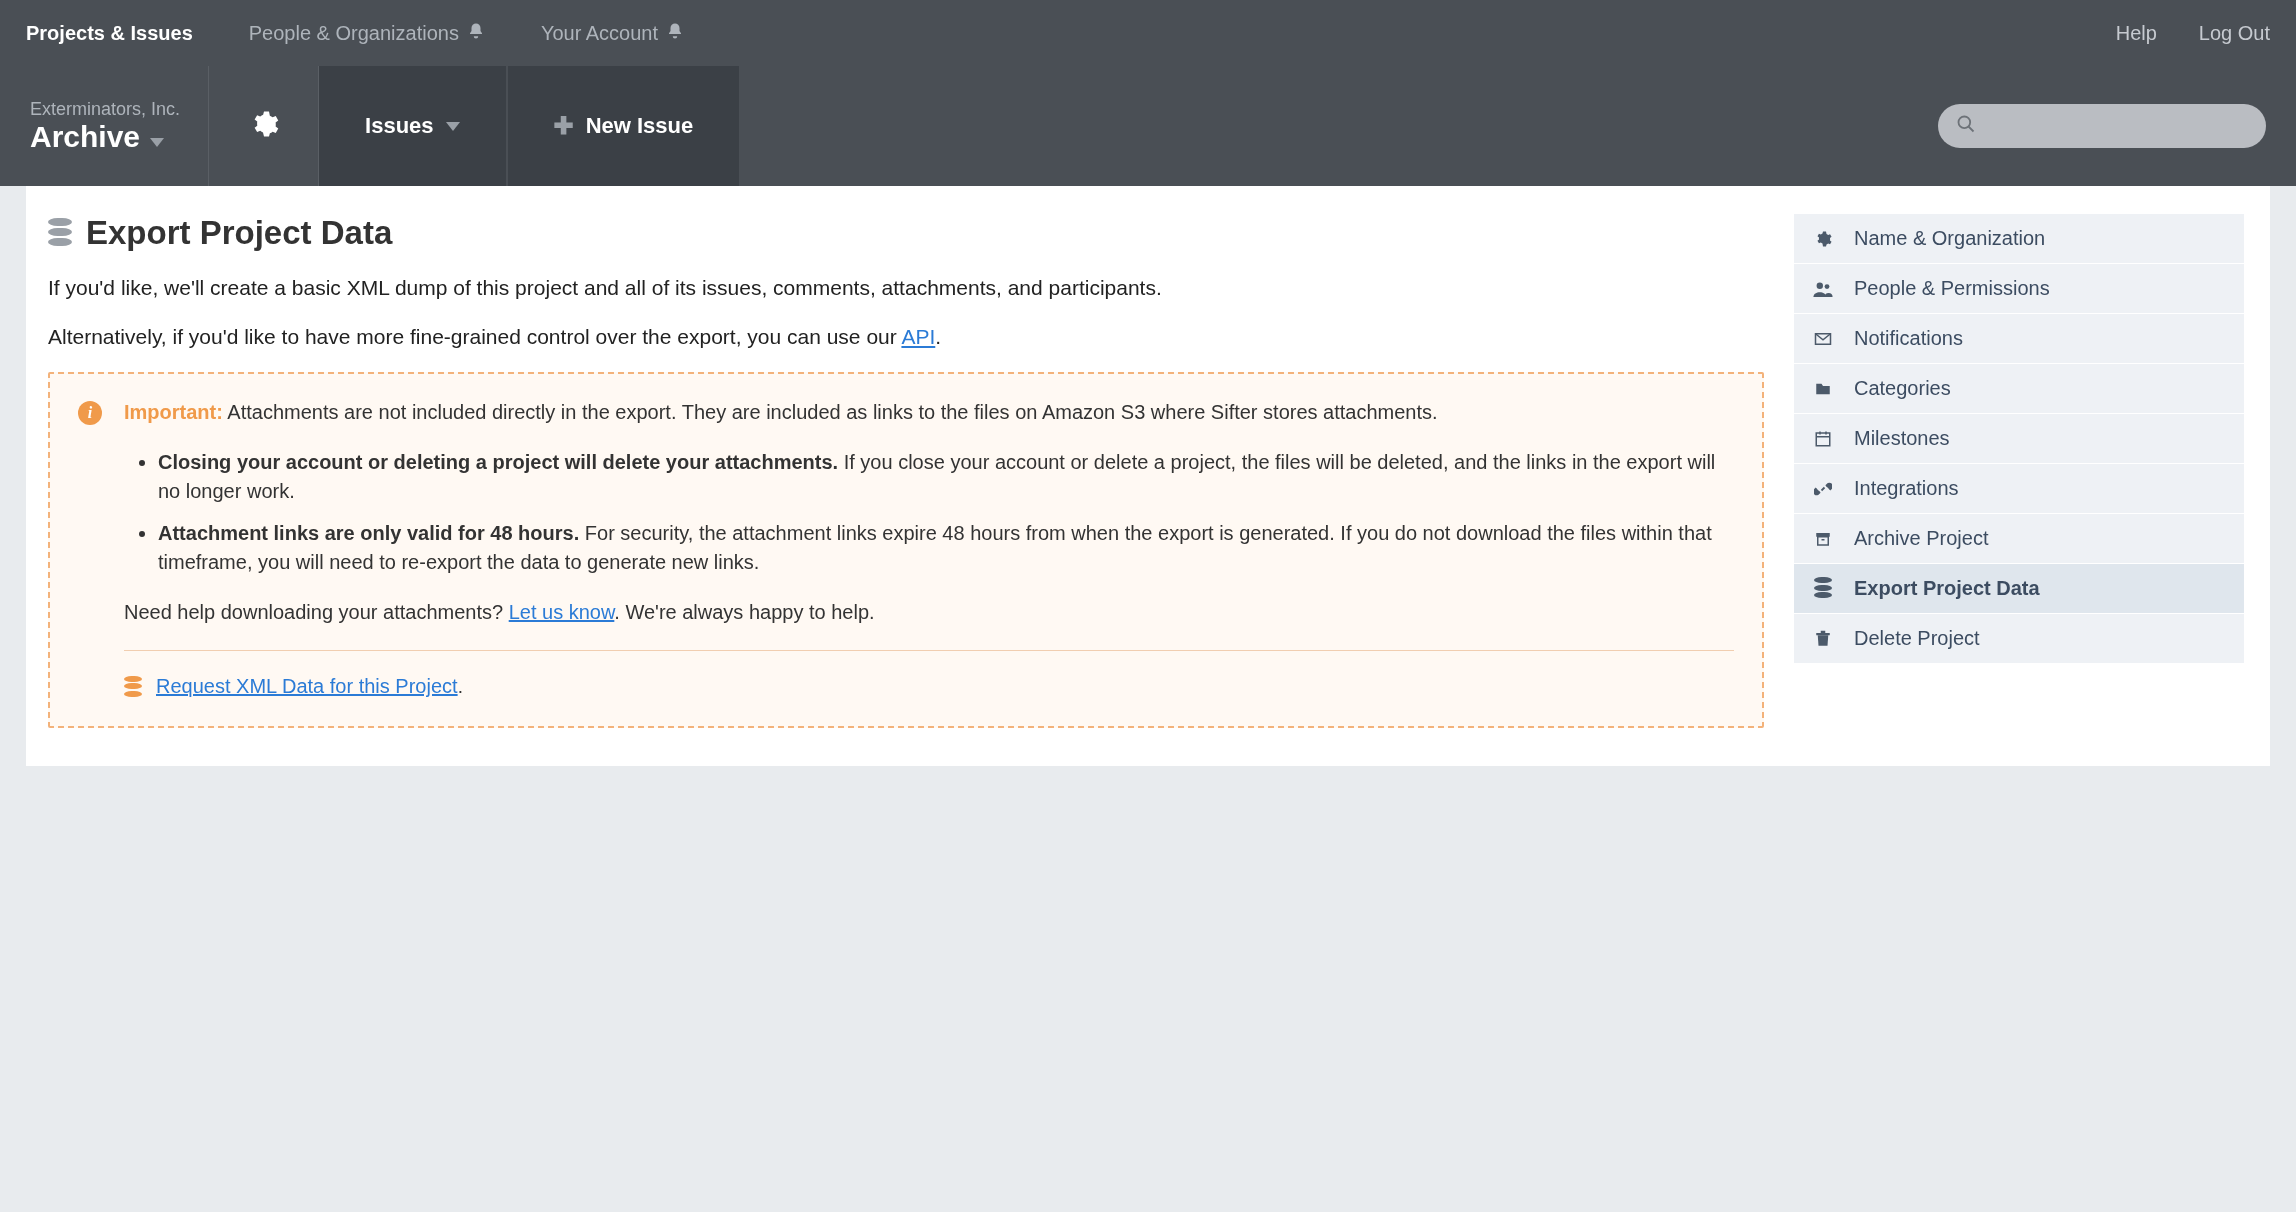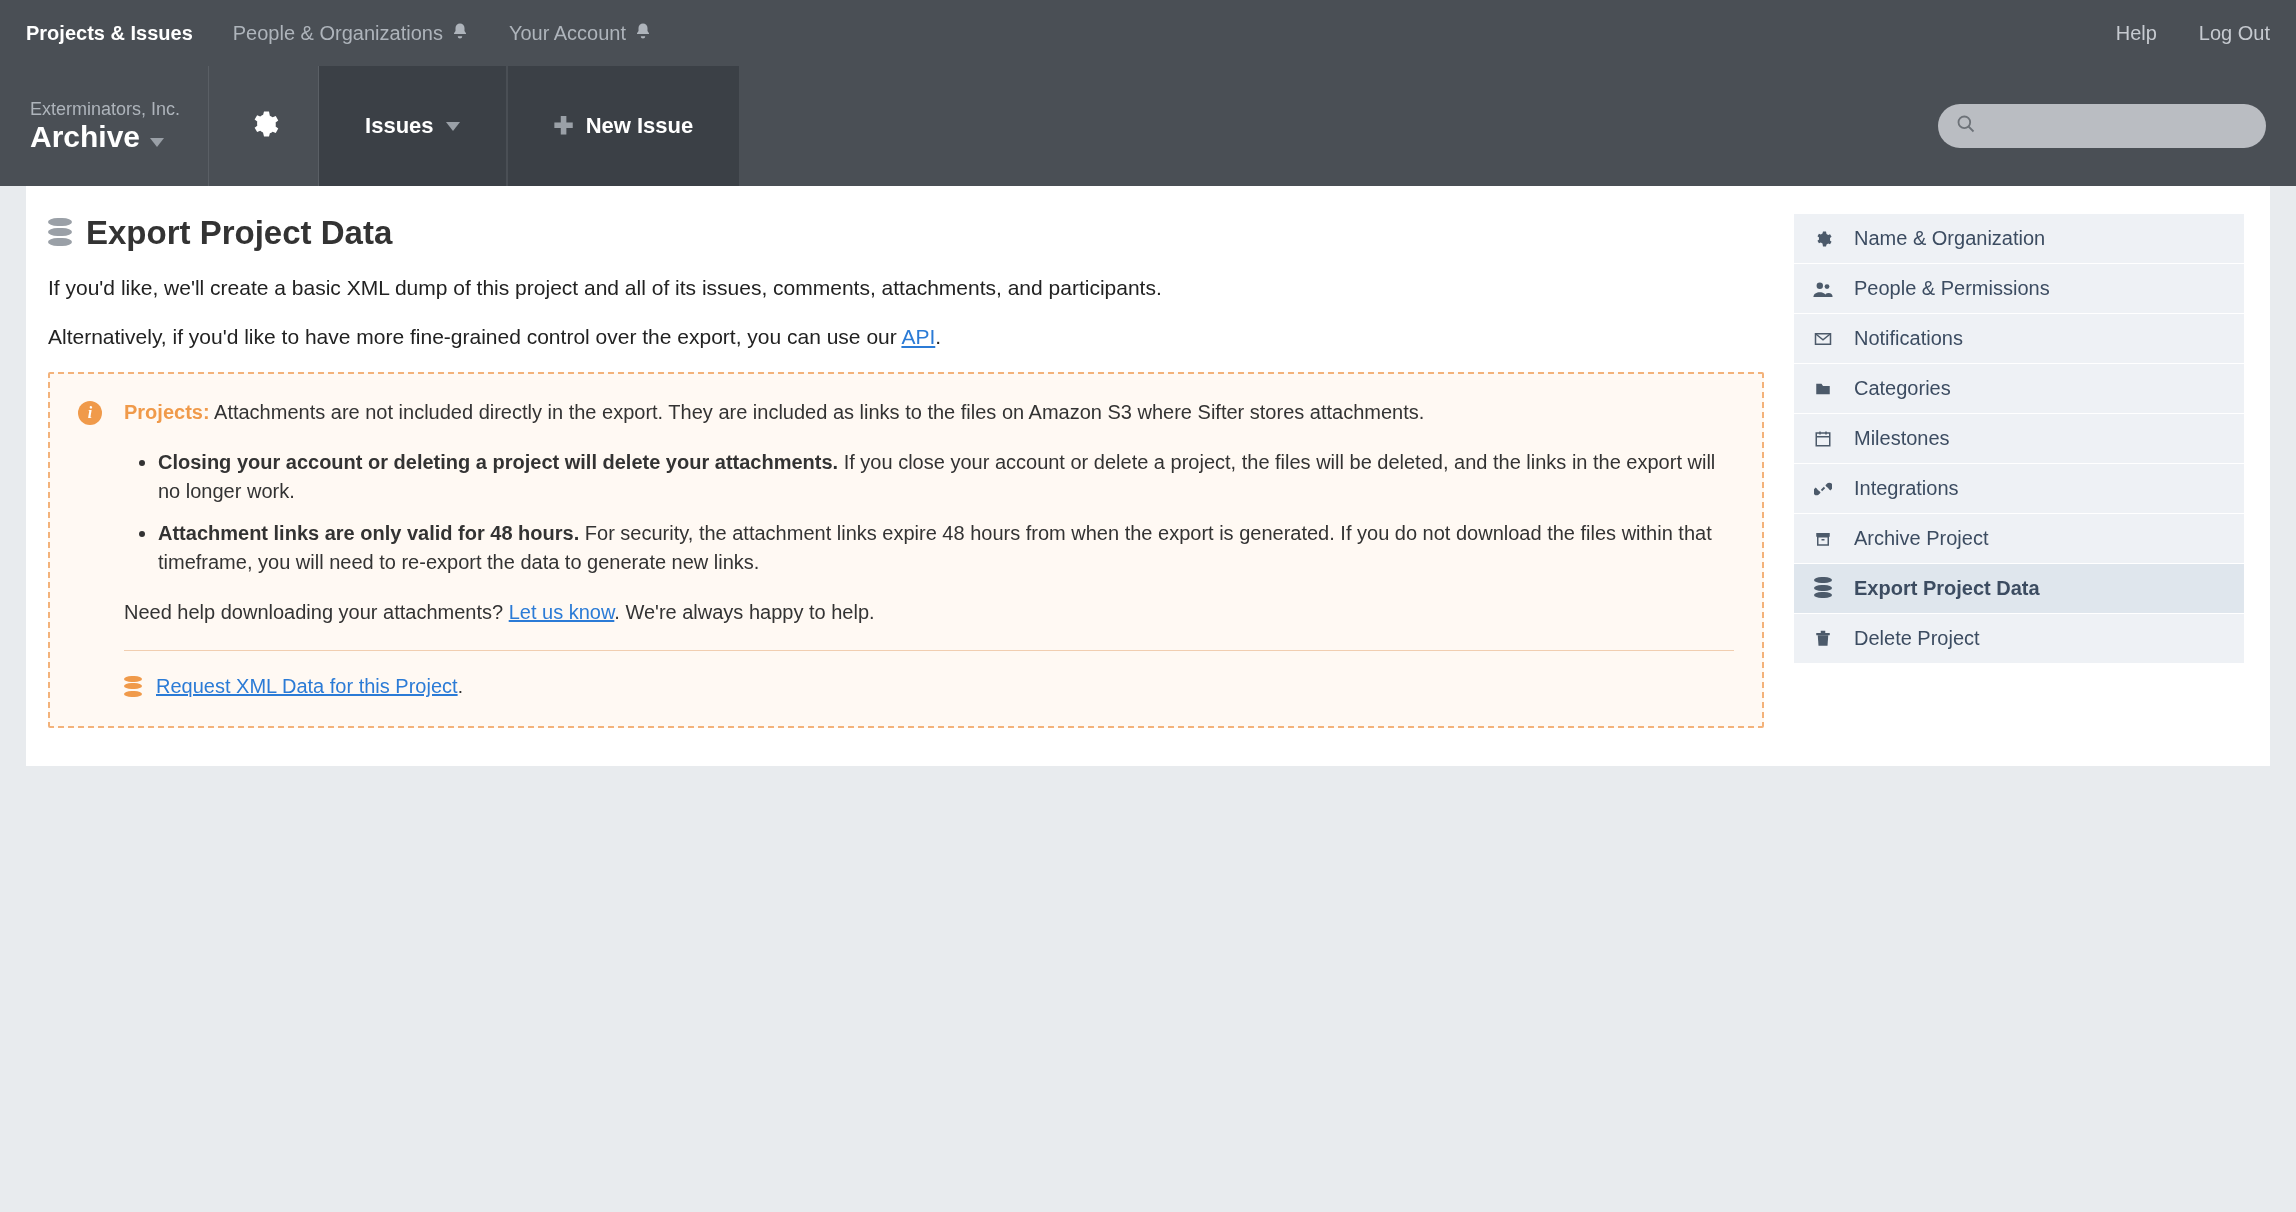--- a/index.html
+++ b/index.html
@@ -13,21 +13,21 @@
 
   
   .topbar {
     background: #4a4f55;
     padding: 0 26px;
     display: flex;
     align-items: center;
     justify-content: space-between;
     height: 66px;
   }
-  .topbar-left { display: flex; gap: 40px; align-items: center; }
+  .topbar-left { display: flex; gap: 56px; align-items: center; }
   .topnav-item {
     color: #aeb4bb;
     font-size: 20px;
     font-weight: 500;
     display: flex;
     align-items: center;
     gap: 8px;
     cursor: pointer;
   }
   .topnav-item.active { color: #fff; font-weight: 600; }
@@ -267,21 +267,21 @@
 
     <p class="para">
       <span>Alternatively, if you'd like to have more fine-grained control over the export, you can use our </span><a class="inline">API</a><span>.</span>
     </p>
 
     <div class="warn-panel">
       <div class="warn-row">
         <div class="info-badge">i</div>
         <div class="warn-body">
           <p>
-            <span class="important">Projects:</span><span> Attachments are not included directly in the export. They are included as links to the files on Amazon S3 where Sifter stores attachments.</span>
+            <span class="important">Important:</span><span> Attachments are not included directly in the export. They are included as links to the files on Amazon S3 where Sifter stores attachments.</span>
           </p>
           <ul>
             <li>
               <b>Closing your account or deleting a project will delete your attachments.</b><span> If you close your account or delete a project, the files will be deleted, and the links in the export will no longer work.</span>
             </li>
             <li>
               <b>Attachment links are only valid for 48 hours.</b><span> For security, the attachment links expire 48 hours from when the export is generated. If you do not download the files within that timeframe, you will need to re-export the data to generate new links.</span>
             </li>
           </ul>
           <p class="need-help">

